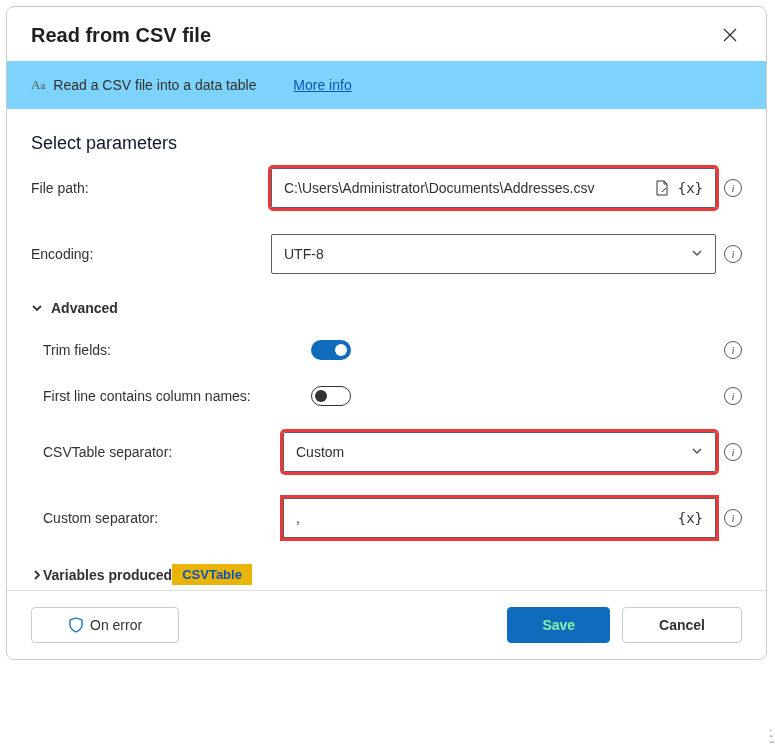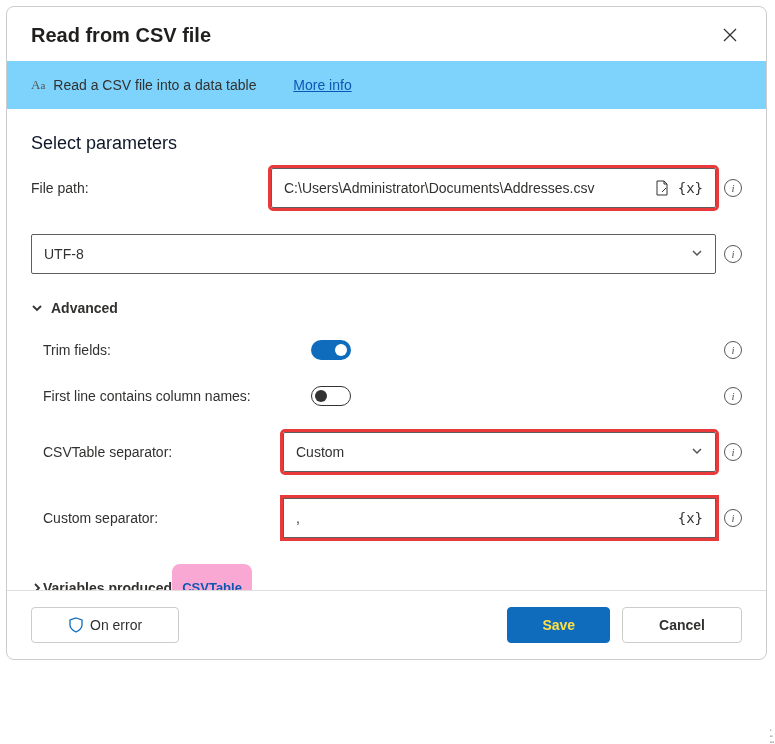--- a/index.html
+++ b/index.html
@@ -156,24 +156,24 @@
     width: 12px;
     height: 12px;
     border-radius: 50%;
     position: absolute;
     top: 50%;
     transform: translateY(-50%);
   }
   .toggle-on .toggle-knob { background: #fff; right: 4px; }
   .toggle-off .toggle-knob { background: #333; left: 3px; }
   .var-badge {
-    background: #f9a8d4;
+    background: #eab308;
     color: #0f56b3;
-    padding: 16px 10px;
-    border-radius: 8px;
+    padding: 3px 10px;
+    border-radius: 0;
     font-size: 13px;
   }
   .footer {
     border-top: 1px solid #e1dfdd;
     padding: 16px 24px;
     display: flex;
     align-items: center;
     justify-content: space-between;
   }
   .footer-right { display: flex; gap: 12px; }
@@ -186,21 +186,21 @@
     cursor: pointer;
     display: flex;
     align-items: center;
     gap: 6px;
     border: 1px solid #ccc;
     background: #fff;
   }
   .btn-primary {
     background: #0f6cbd;
     border-color: #0f6cbd;
-    color: #fde047;
+    color: #86efac;
     padding: 4px 34px;
   }
   .btn-secondary { font-weight: 400; }
   .resize {
     position: absolute;
     bottom: 2px;
     right: 2px;
     color: #aaa;
     font-size: 12px;
     letter-spacing: -2px;
@@ -250,20 +250,21 @@
                 <line x1="8" y1="12" x2="12" y2="8" stroke="#333"></line>
               </svg>
             <span class="var-brace">{x}</span>
           </span>
         </div>
         <div class="info-icon">i</div>
       </div>
     </div>
 
     <div class="row">
+      <div class="label">Encoding:</div>
       <div class="field-wrap">
         <div class="select-input">
           <span>UTF-8</span>
           <span class="chevron">
             <svg width="12" height="12" viewBox="0 0 12 12">
                 <path d="M2 4l4 4 4-4" fill="none" stroke="#555" stroke-width="1.5"></path>
               </svg>
           </span>
         </div>
         <div class="info-icon">i</div>

